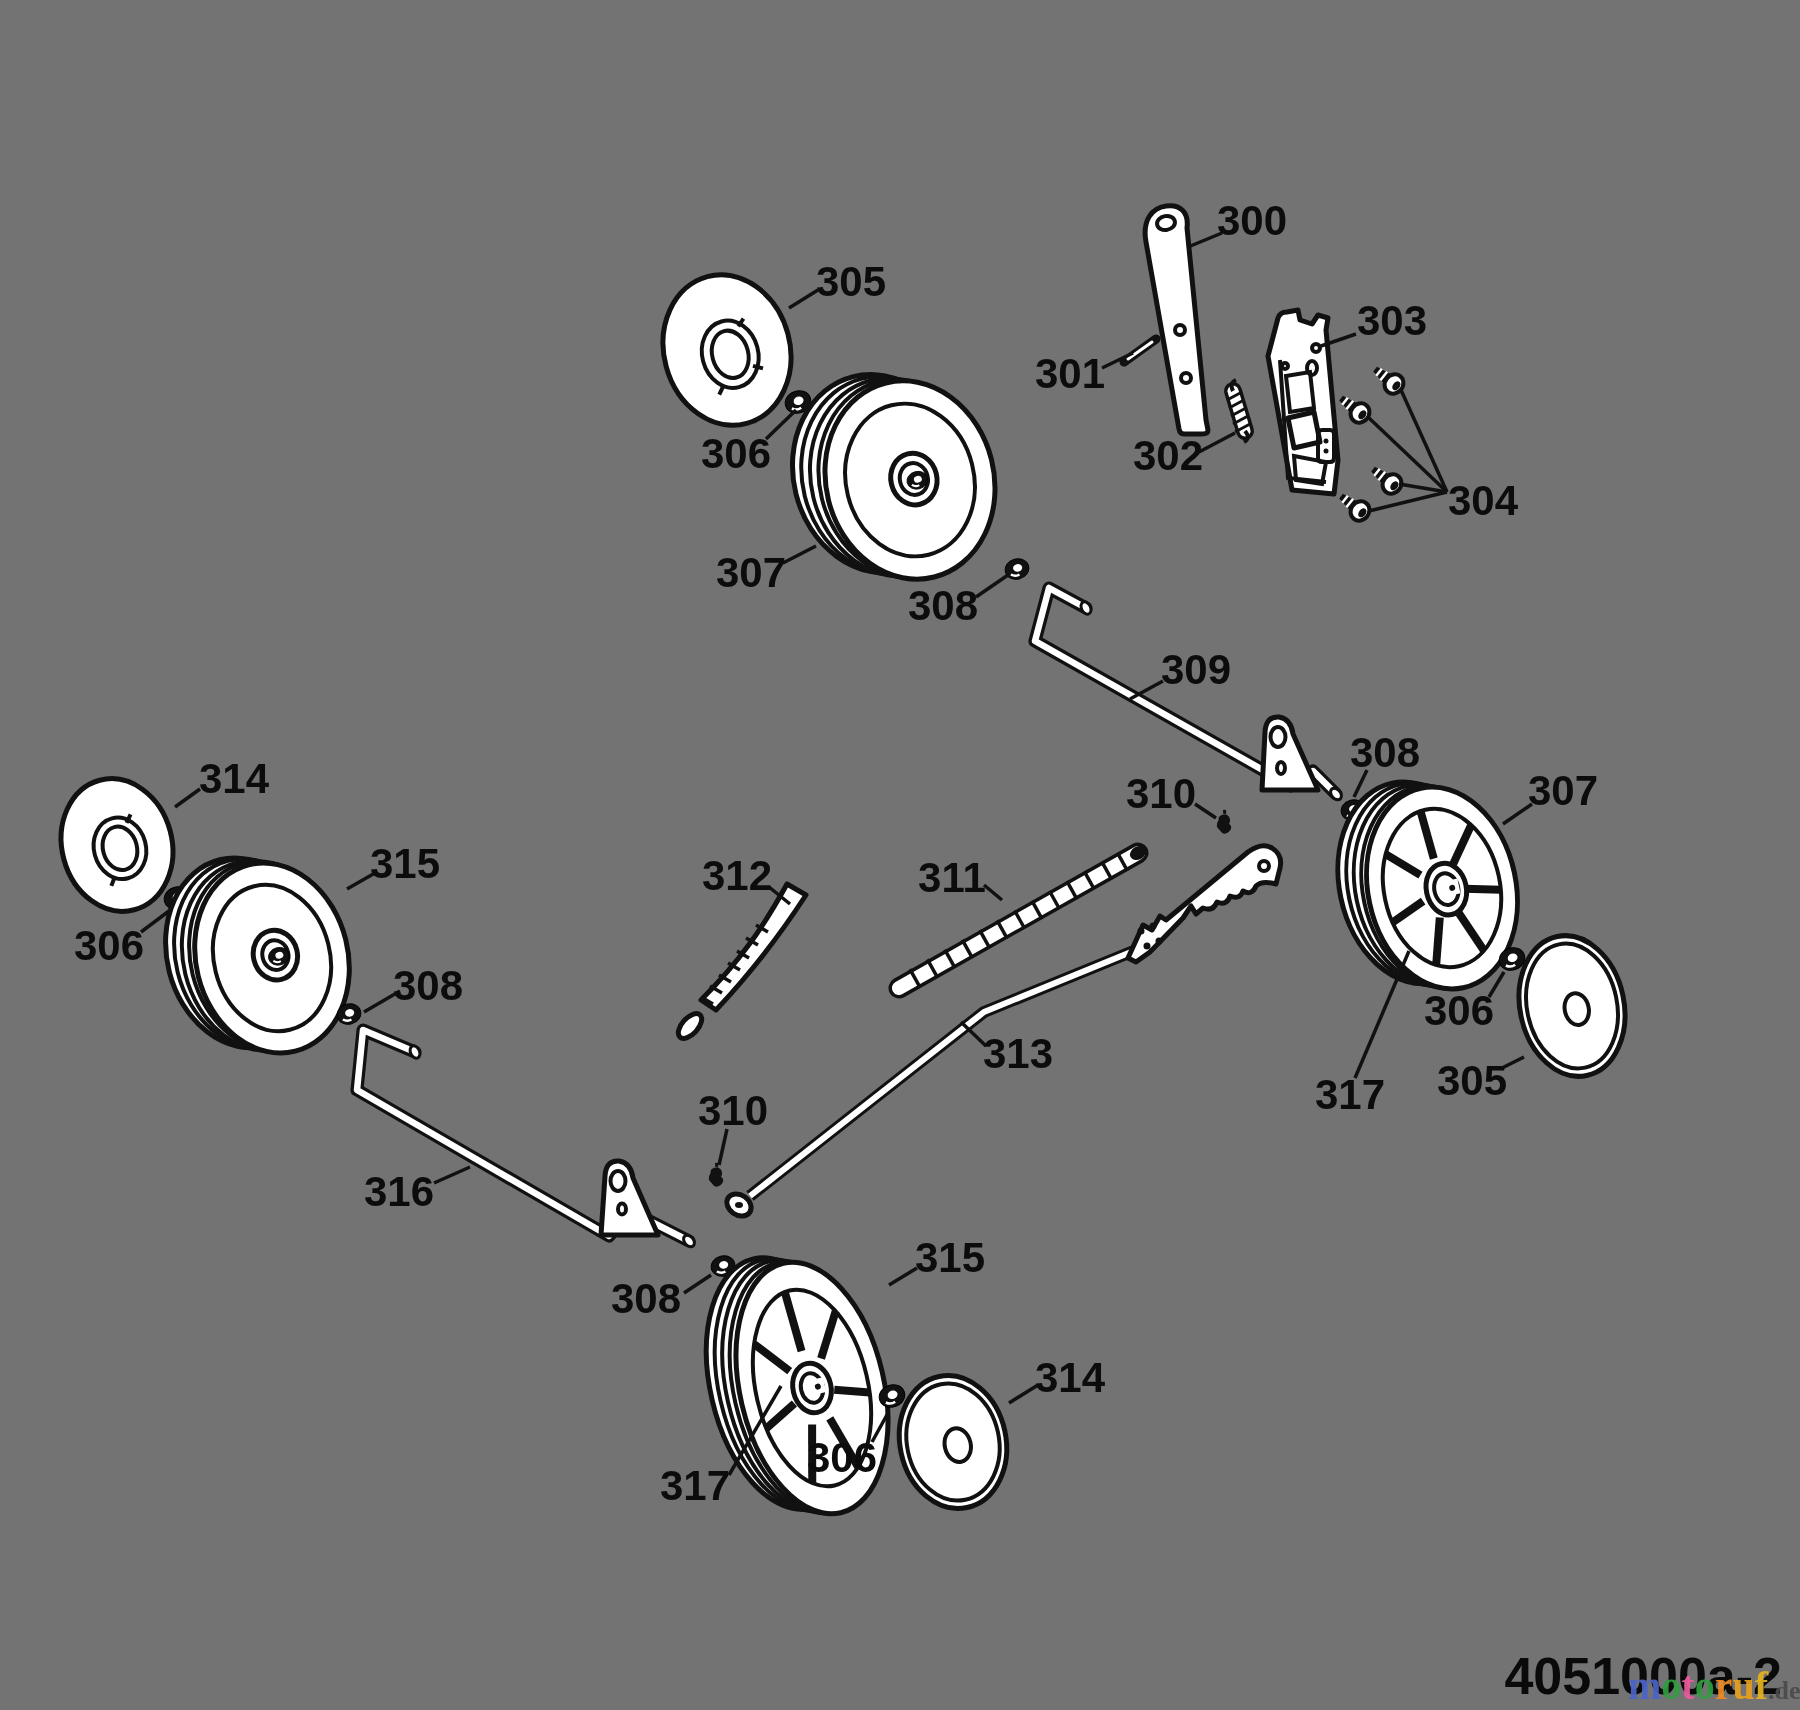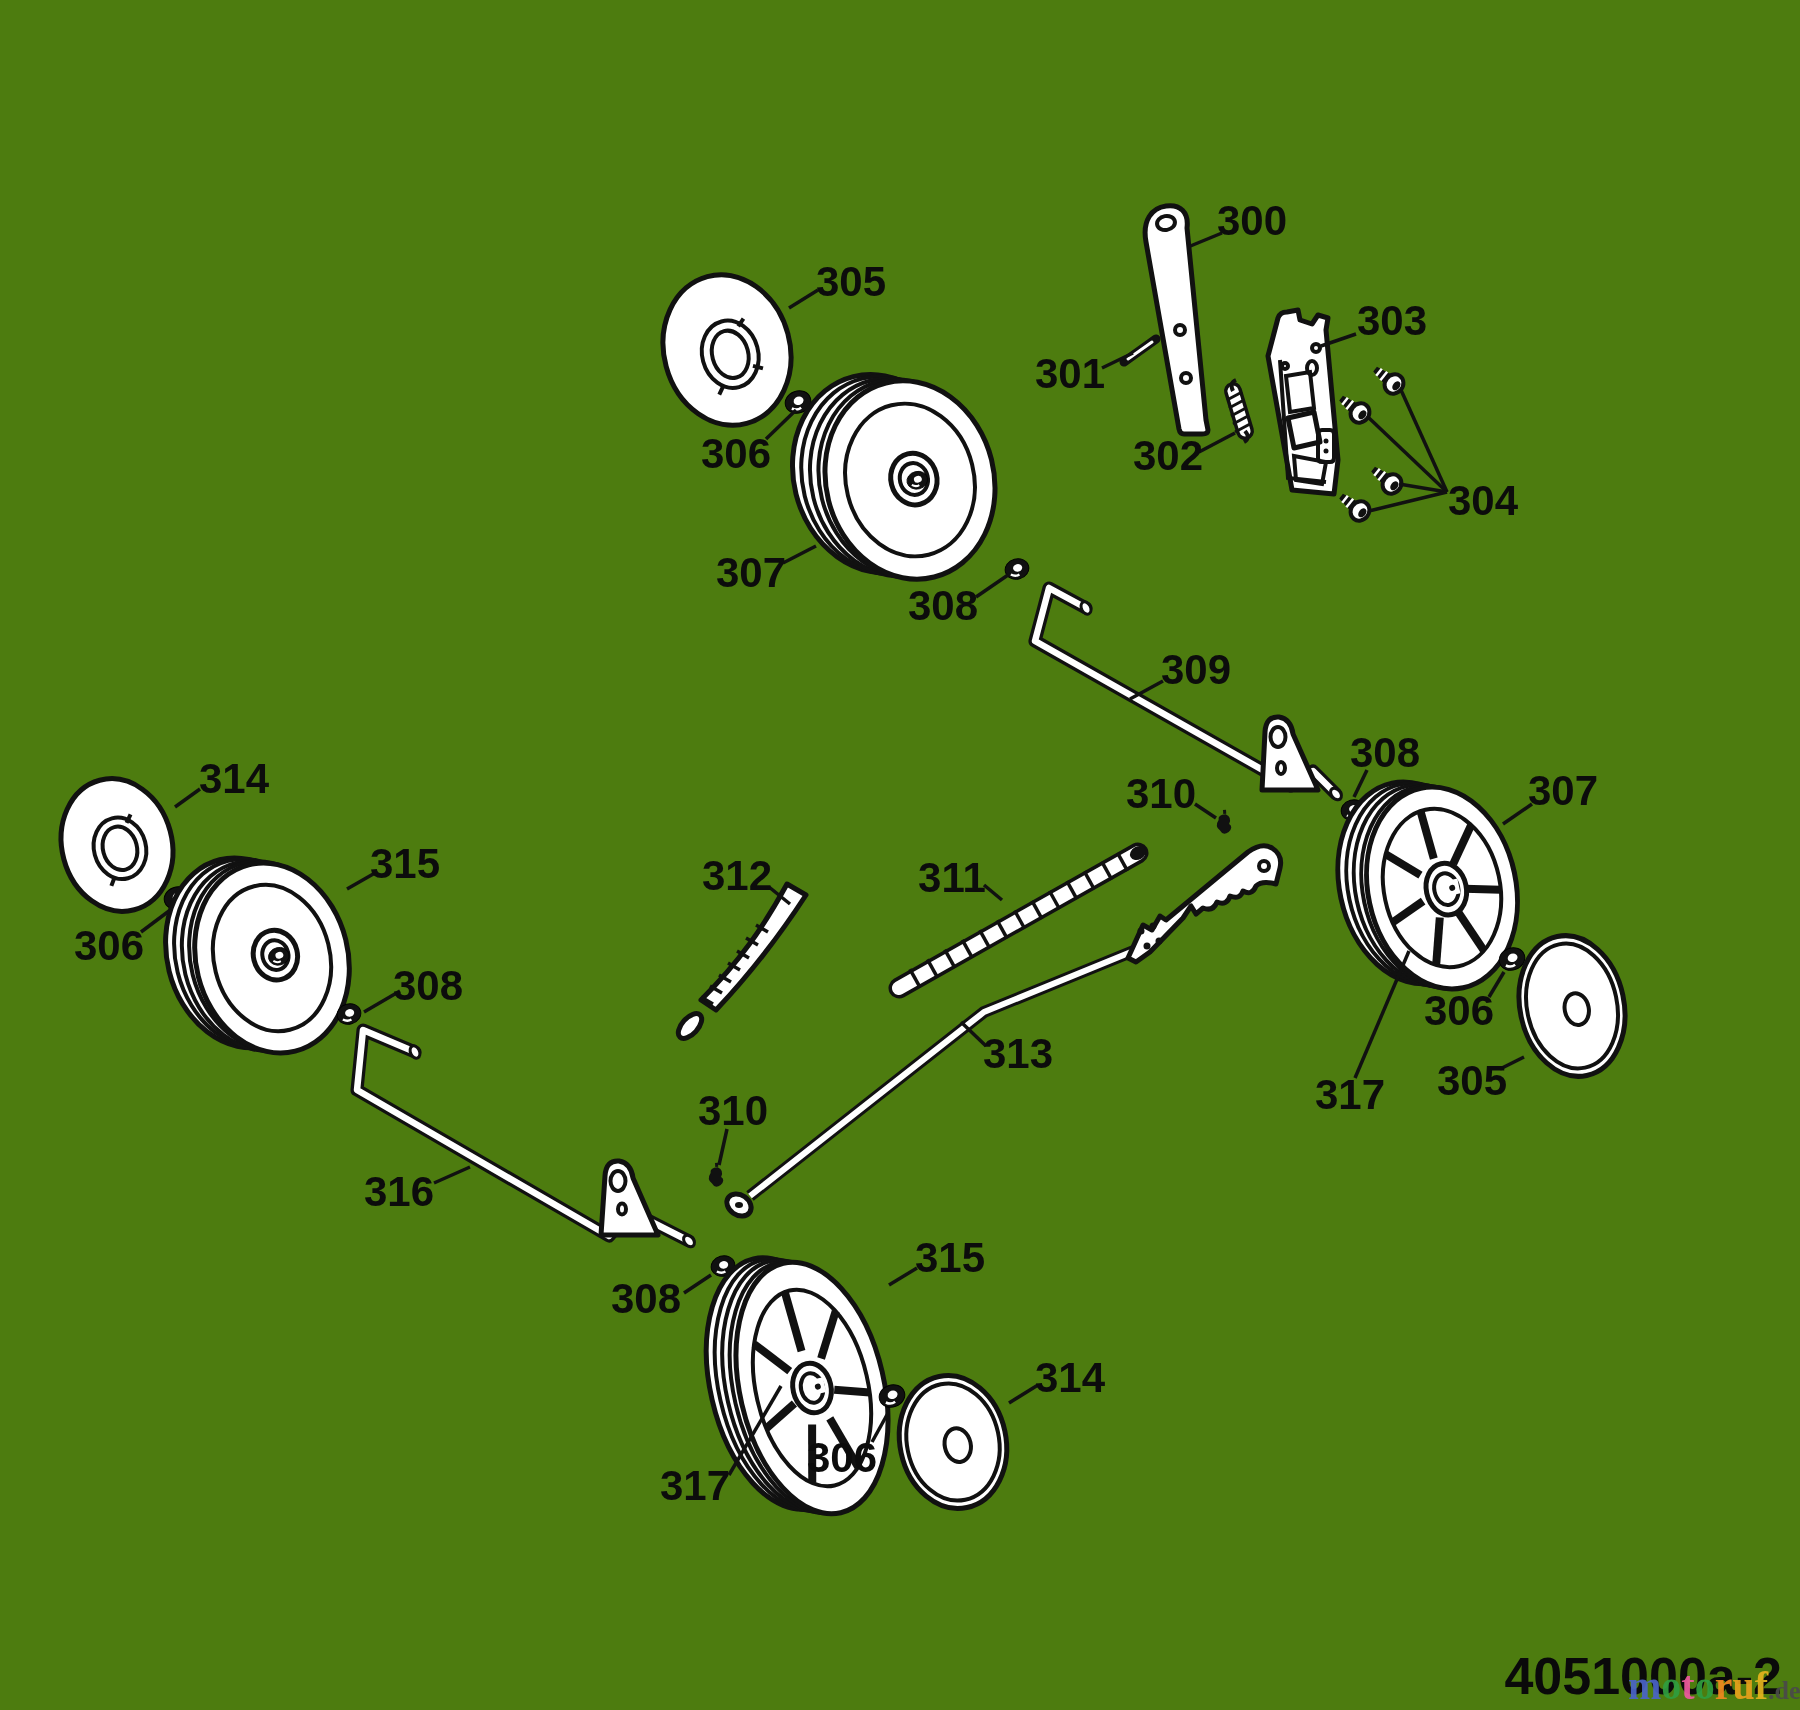--- a/index.html
+++ b/index.html
@@ -1,16 +1,16 @@
 <!DOCTYPE html>
 <html><head>
 <meta charset="utf-8">
 <style>
   html,body{margin:0;padding:0;background:#fff;}
-  .page{position:relative;width:1800px;height:1710px;background:#4d7c0f;overflow:hidden;
+  .page{position:relative;width:1800px;height:1710px;background:#737373;overflow:hidden;
         font-family:"Liberation Sans",sans-serif;}
   svg{display:block;}
   .lbl{font-family:"Liberation Sans",sans-serif;font-size:42px;font-weight:bold;fill:#0c0c0c;}
   .dwgnum{font-family:"Liberation Sans",sans-serif;font-size:52px;font-weight:bold;fill:#0a0a0a;}
   .wm{font-family:"Liberation Serif",serif;font-size:40px;font-weight:bold;}
   .wm-suffix{font-family:"Liberation Serif",serif;font-size:26px;font-weight:bold;}
   .outline{stroke:#111;stroke-width:5;fill:#fff;stroke-linejoin:round;}
   .thin{stroke:#111;stroke-width:4;fill:none;}
   .leader{stroke:#111;stroke-width:3.5;}
 </style>

